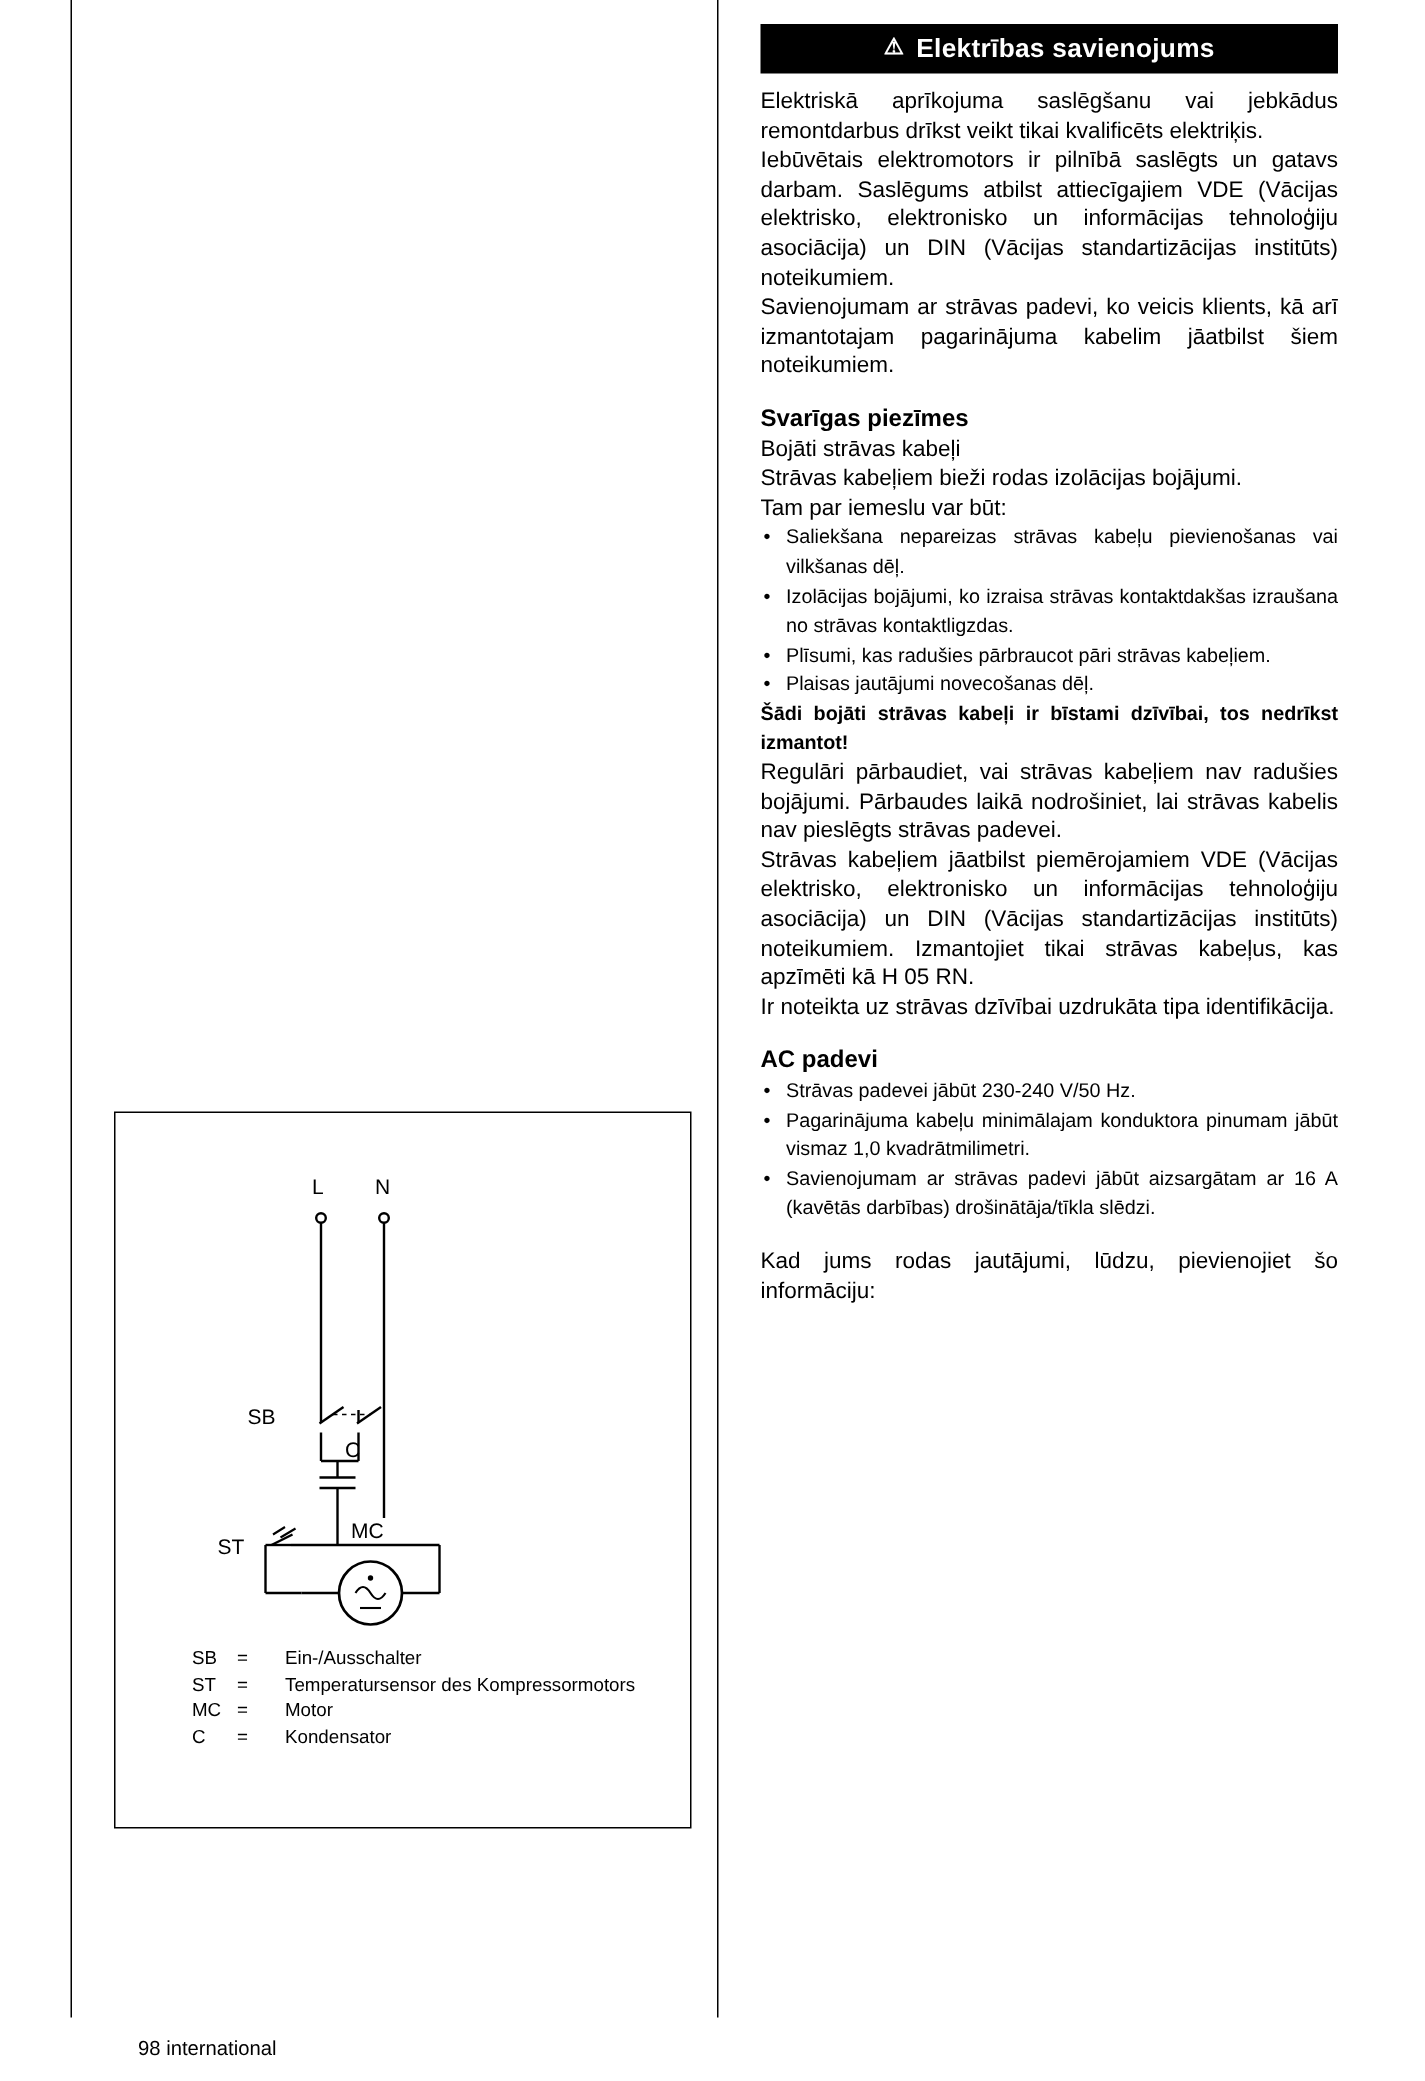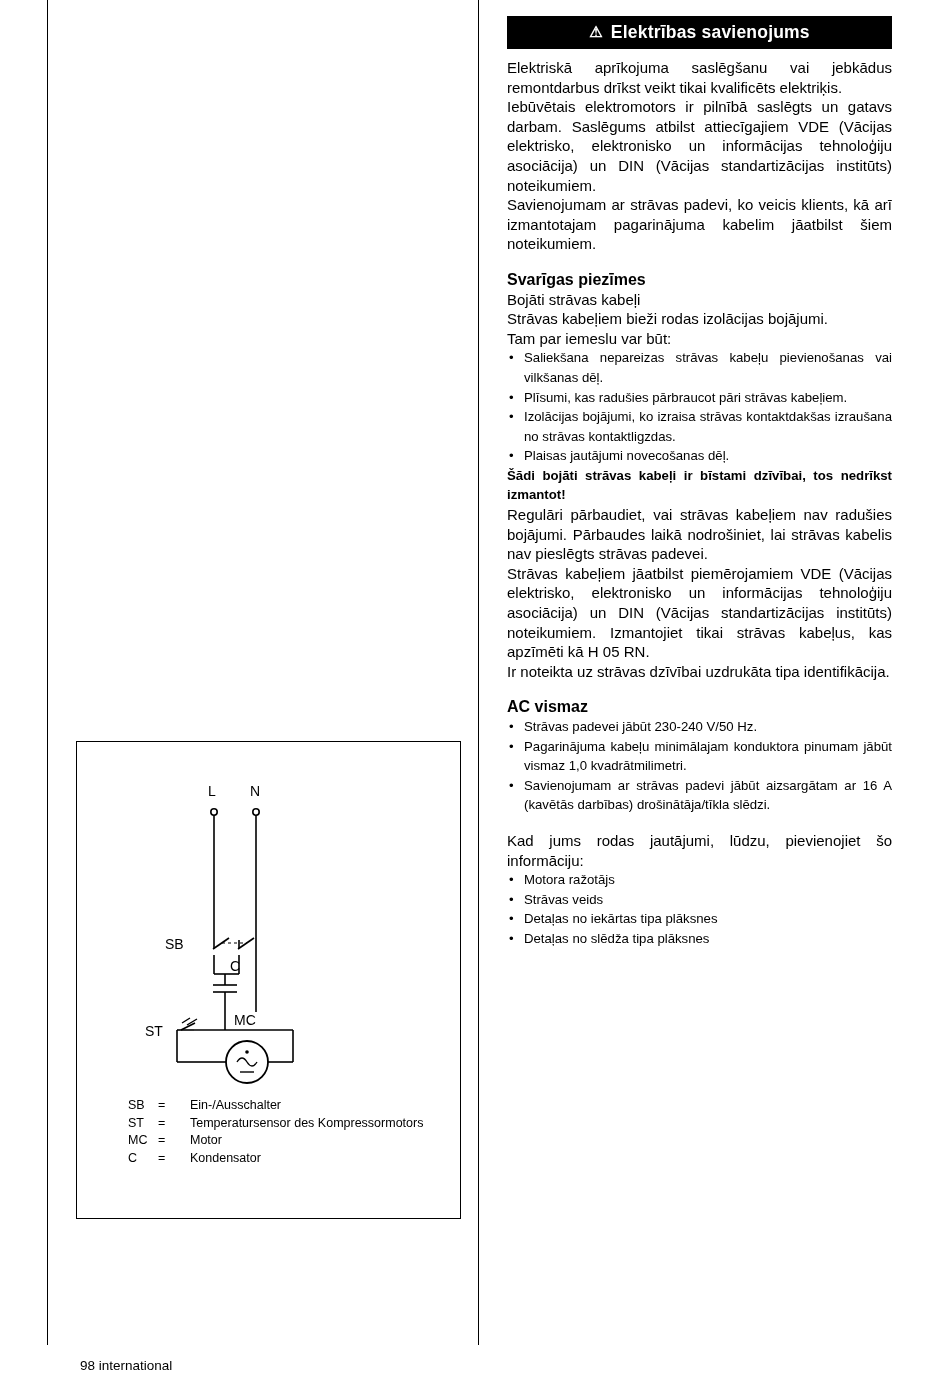--- a/index.html
+++ b/index.html
@@ -122,21 +122,21 @@
   .bold-line {
     font-weight: bold;
     font-size: 13.2px;
     line-height: 19.6px;
     text-align: justify;
   }
 
   
   .footer {
     position: absolute;
-    left: 80px;
+    left: 92px;
     top: 1358px;
     font-size: 13.5px;
   }
 </style>
 </head>
 <body>
 
 <div class="page">
 
   <div class="rule rule-left"></div>
@@ -248,51 +248,45 @@
 
     <h3 class="sec">Svarīgas piezīmes</h3>
     <div class="body-text">
       <p>Bojāti strāvas kabeļi</p>
       <p>Strāvas kabeļiem bieži rodas izolācijas bojājumi.</p>
       <p>Tam par iemeslu var būt:</p>
     </div>
 
     <ul class="bullets">
       <li>Saliekšana nepareizas strāvas kabeļu pievienošanas vai vilkšanas dēļ.</li>
+      <li>Izolācijas bojājumi, ko izraisa strāvas kontaktdakšas izraušana no strāvas kontaktligzdas.</li>
       <li>Plīsumi, kas radušies pārbraucot pāri strāvas kabeļiem.</li>
-      <li>Izolācijas bojājumi, ko izraisa strāvas kontaktdakšas izraušana no strāvas kontaktligzdas.</li>
       <li>Plaisas jautājumi novecošanas dēļ.</li>
     </ul>
 
     <div class="bold-line">Šādi bojāti strāvas kabeļi ir bīstami dzīvībai, tos nedrīkst izmantot!</div>
 
     <div class="body-text">
       <p>Regulāri pārbaudiet, vai strāvas kabeļiem nav radušies bojājumi. Pārbaudes laikā nodrošiniet, lai strāvas kabelis nav pieslēgts strāvas padevei.</p>
       <p>Strāvas kabeļiem jāatbilst piemērojamiem VDE (Vācijas elektrisko, elektronisko un informācijas tehnoloģiju asociācija) un DIN (Vācijas standartizācijas institūts) noteikumiem. Izmantojiet tikai strāvas kabeļus, kas apzīmēti kā H 05 RN.</p>
       <p>Ir noteikta uz strāvas dzīvībai uzdrukāta tipa identifikācija.</p>
     </div>
 
     <div class="gap"></div>
 
-    <h3 class="sec">AC vismaz</h3>
+    <h3 class="sec">AC padevi</h3>
     <ul class="bullets">
       <li>Strāvas padevei jābūt 230-240 V/50 Hz.</li>
       <li>Pagarinājuma kabeļu minimālajam konduktora pinumam jābūt vismaz 1,0 kvadrātmilimetri.</li>
       <li>Savienojumam ar strāvas padevi jābūt aizsargātam ar 16 A (kavētās darbības) drošinātāja/tīkla slēdzi.</li>
     </ul>
 
     <div class="gap"></div>
 
     <div class="body-text">
       <p>Kad jums rodas jautājumi, lūdzu, pievienojiet šo informāciju:</p>
     </div>
-    <ul class="bullets">
-      <li>Motora ražotājs</li>
-      <li>Strāvas veids</li>
-      <li>Detaļas no iekārtas tipa plāksnes</li>
-      <li>Detaļas no slēdža tipa plāksnes</li>
-    </ul>
 
   </div>
 
   <div class="footer">98 international</div>
 
 </div>
 
 </body></html>

